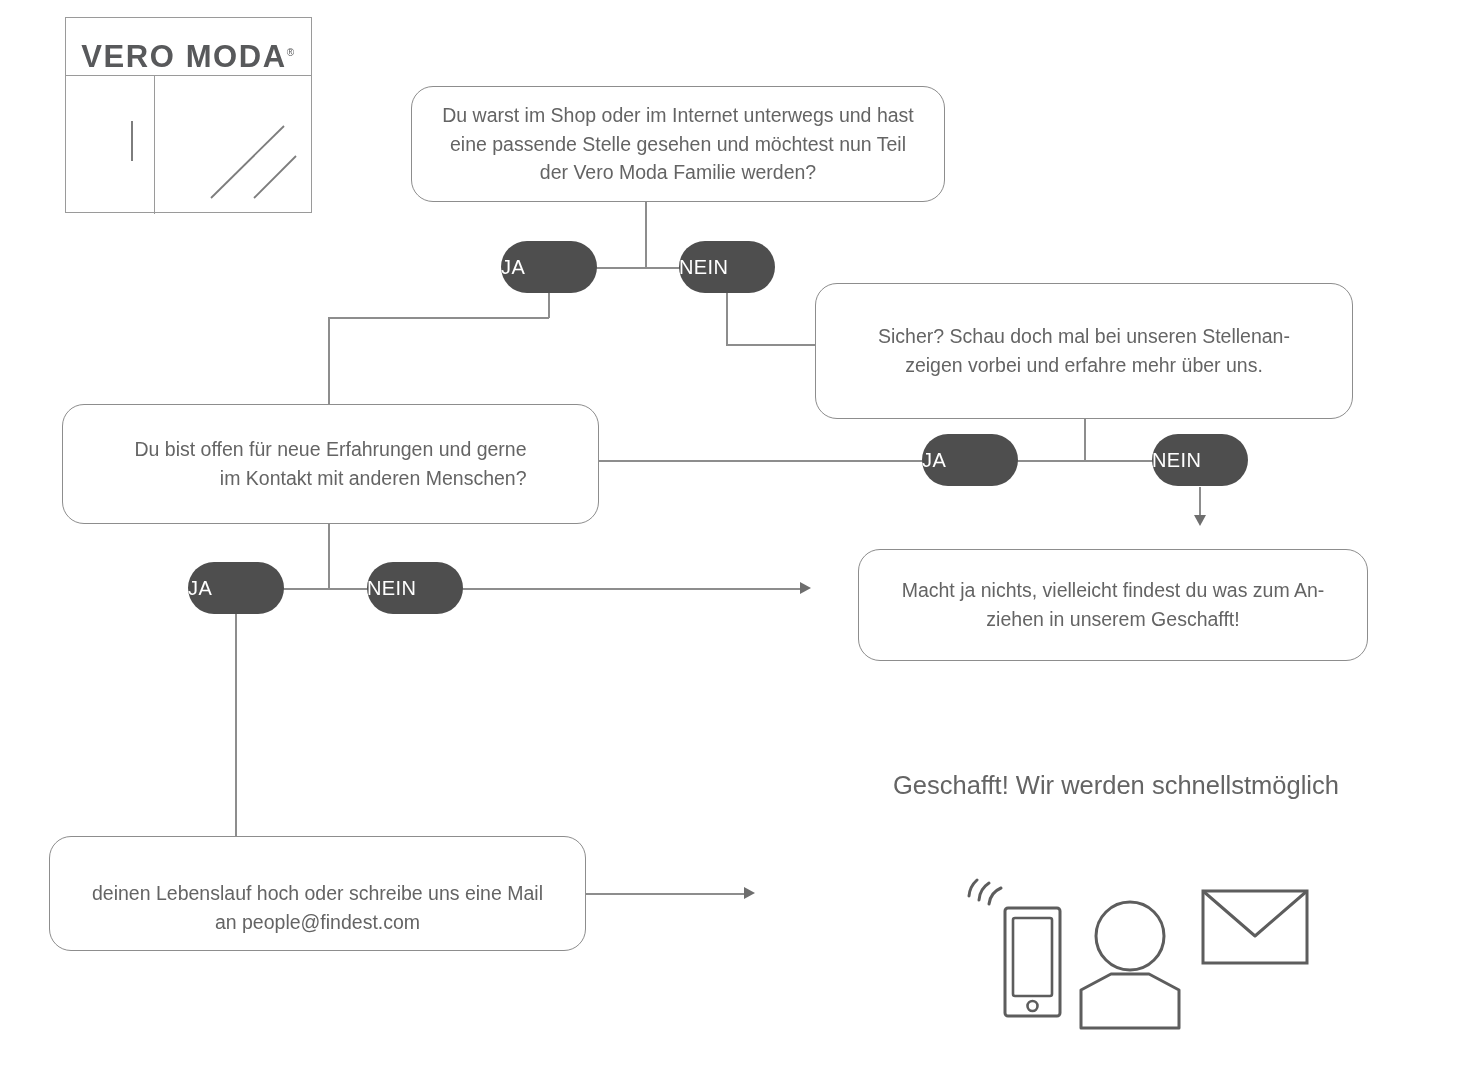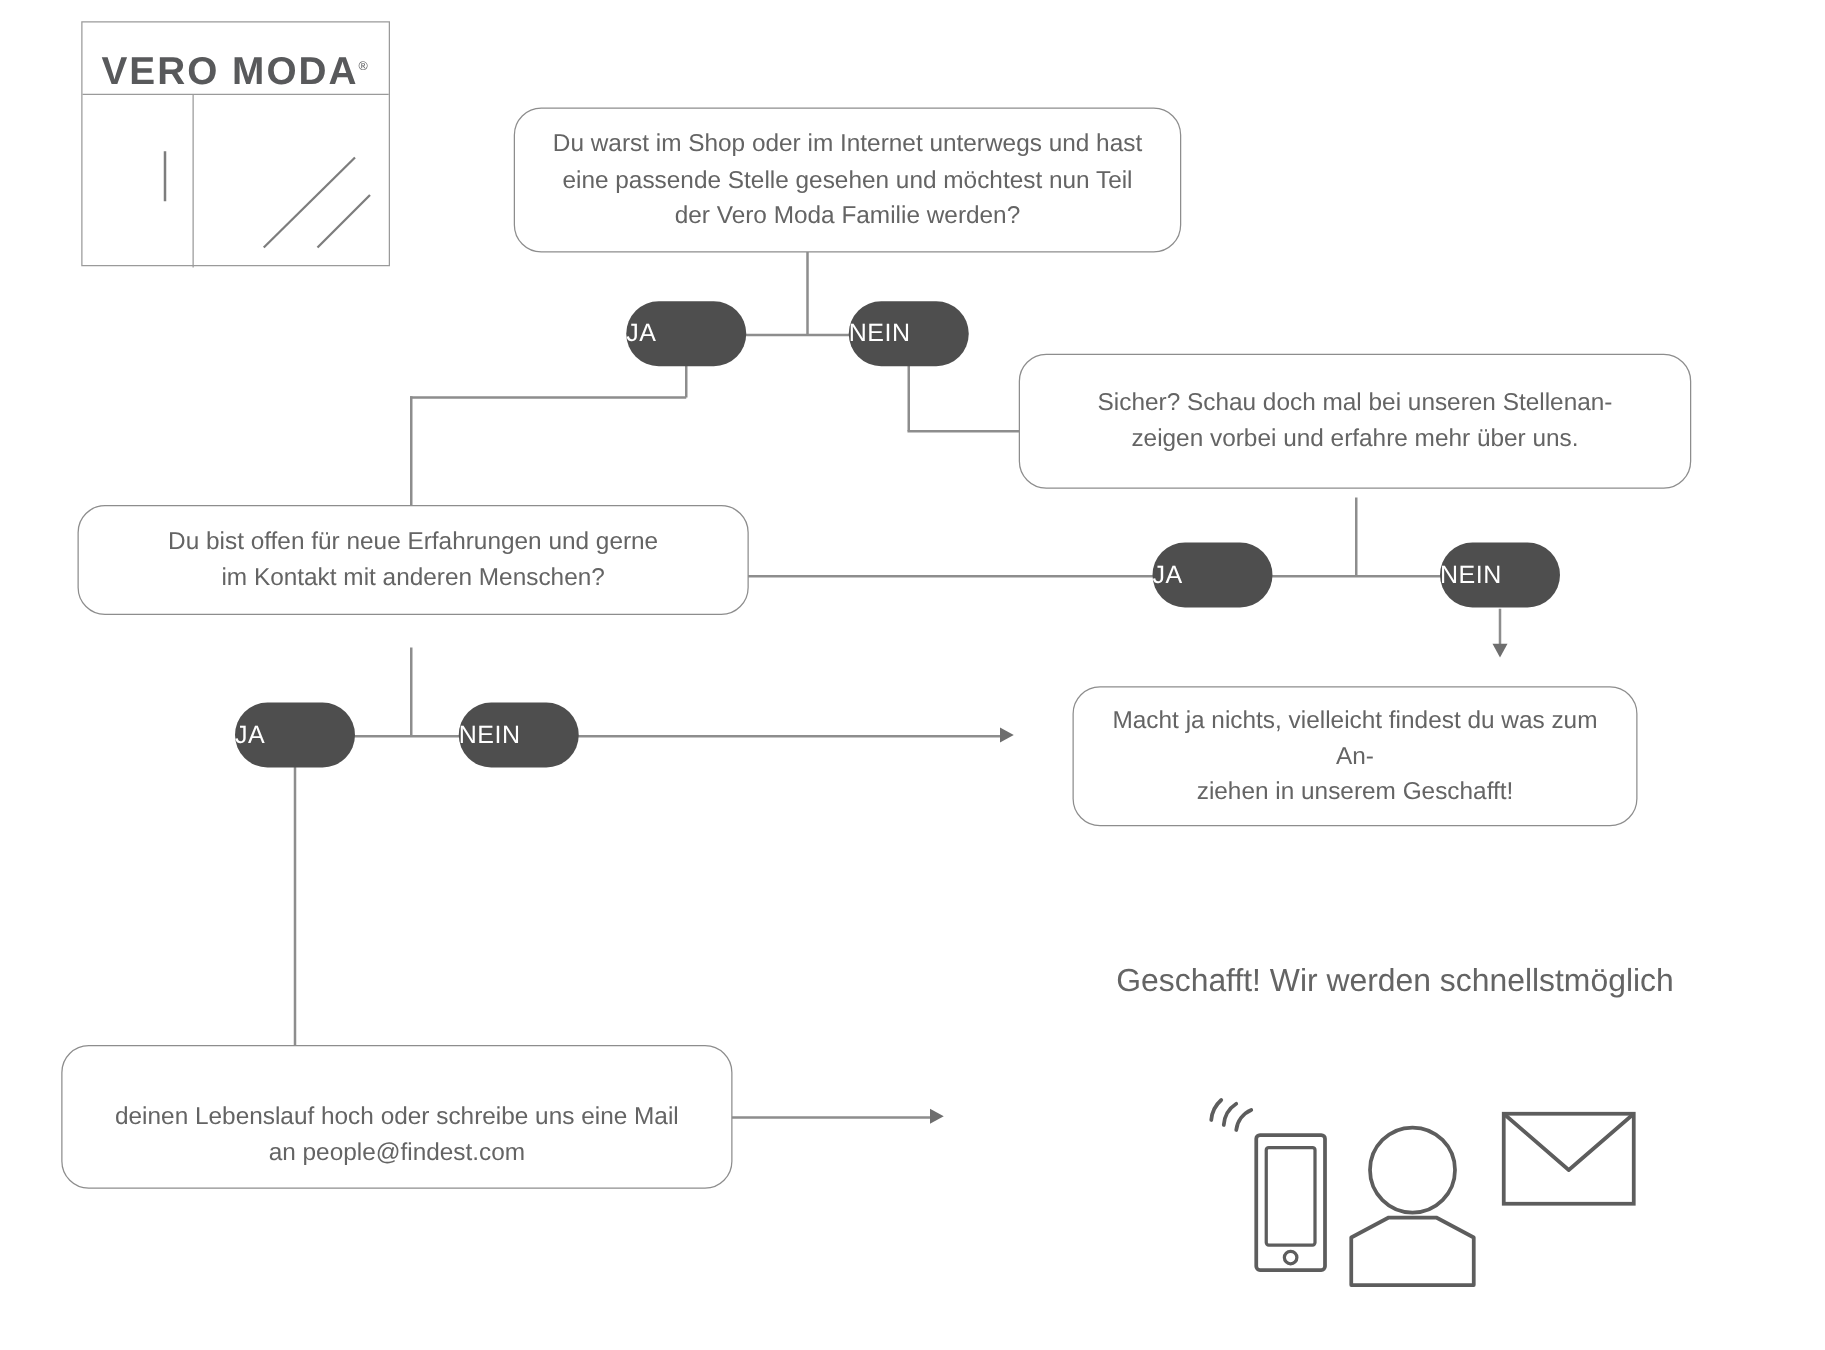--- a/index.html
+++ b/index.html
@@ -197,35 +197,35 @@
   <div class="arrow-r" style="left:744px; top:887px;"></div>
 
   <div class="node-box" style="left:411px; top:86px; width:534px; height:116px;">
     <span class="txt">
       <span>Du warst im Shop oder im Internet unterwegs und hast</span><br>
       <span>eine passende Stelle gesehen und möchtest nun Teil</span><br>
       <span>der Vero Moda Familie werden?</span>
     </span>
   </div>
 
-  <div class="node-box" style="left:815px; top:283px; width:538px; height:108px;">
+  <div class="node-box" style="left:815px; top:283px; width:538px; height:136px;">
     <span class="txt">
       <span>Sicher? Schau doch mal bei unseren Stellenan-</span><br>
       <span>zeigen vorbei und erfahre mehr über uns.</span>
     </span>
   </div>
 
-  <div class="node-box" style="left:62px; top:404px; width:537px; height:88px;">
+  <div class="node-box" style="left:62px; top:404px; width:537px; height:120px;text-align:right;">
     <span class="txt">
       <span>Du bist offen für neue Erfahrungen und gerne</span><br>
       <span>im Kontakt mit anderen Menschen?</span>
     </span>
   </div>
 
-  <div class="node-box" style="left:858px; top:549px; width:452px; height:112px;">
+  <div class="node-box" style="left:858px; top:549px; width:510px; height:112px;">
     <span class="txt">
       <span>Macht ja nichts, vielleicht findest du was zum An-</span><br>
       <span>ziehen in unserem Geschafft!</span>
     </span>
   </div>
 
   <div class="node-box" style="left:49px; top:836px; width:537px; height:115px;">
     <span class="txt">
       <br>
       <span>deinen Lebenslauf hoch oder schreibe uns eine Mail</span><br>

